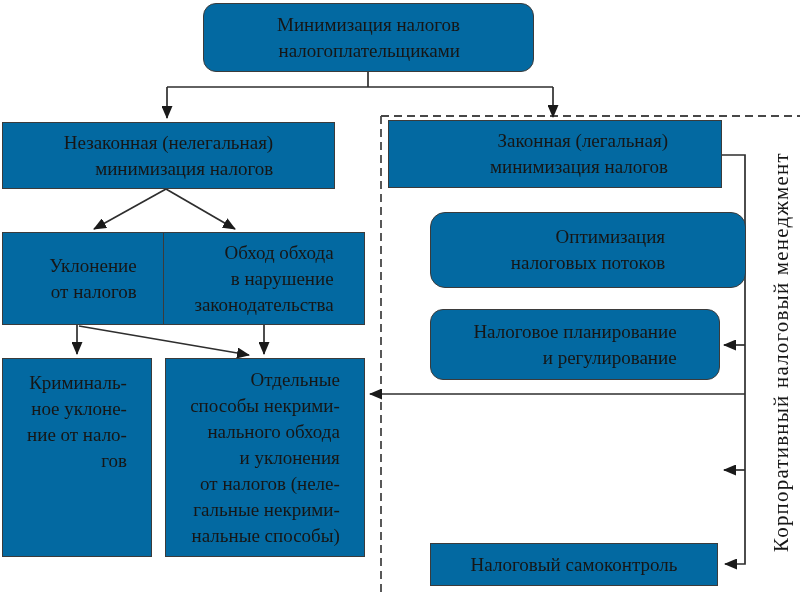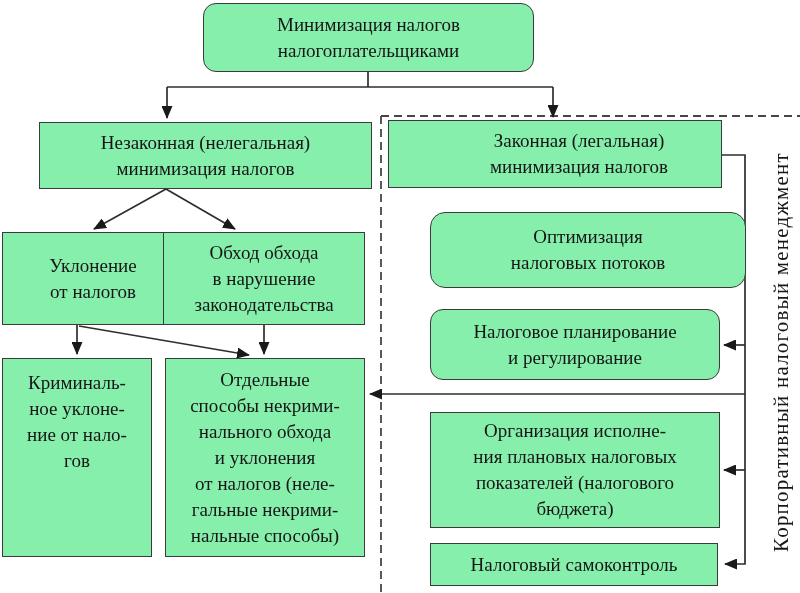--- a/index.html
+++ b/index.html
@@ -29,25 +29,25 @@
   }
   svg.connectors .dashed {
     stroke: #474747;
     stroke-width: 1.8;
     stroke-dasharray: 8 5;
   }
   .box {
     position: absolute;
     box-sizing: border-box;
     border: 1.8px solid #3b3b3b;
-    background: #86efac;
+    background: #0369a1;
     display: flex;
     align-items: center;
     justify-content: center;
-    text-align: center;
+    text-align: right;
     white-space: pre-line;
     font-size: 19px;
     line-height: 26px;
     color: #161616;
   }
   .box.rounded-lg { border-radius: 13px; }
   .box.rounded-md { border-radius: 15px; }
   .box.top-align { align-items: flex-start; padding-top: 11px; }
   .side-label {
     position: absolute;
@@ -96,21 +96,21 @@
     <path d="M745,345 L724,345" marker-end="url(#ah)"></path>
     <path d="M745,394 L370,394" marker-end="url(#ah)"></path>
     <path d="M745,470 L724,470" marker-end="url(#ah)"></path>
   </svg>
 
   <div class="box rounded-lg" style="left:203px; top:3px; width:331px; height:69px;">
     <span>Минимизация налогов
 налогоплательщиками</span>
   </div>
 
-  <div class="box" style="left:2px; top:122px; width:333px; height:67px;margin-left:37px;">
+  <div class="box" style="left:2px; top:122px; width:333px; height:67px;">
     <span>Незаконная (нелегальная)
 минимизация налогов</span>
   </div>
 
   <div class="box" style="left:2px; top:232px; width:182px; height:93px;">
     <span>Уклонение
 от налогов</span>
   </div>
 
   <div class="box" style="left:163px; top:232px; width:202px; height:93px;">
@@ -144,26 +144,20 @@
   <div class="box rounded-md" style="left:430px; top:212px; width:316px; height:76px;">
     <span>Оптимизация
 налоговых потоков</span>
   </div>
 
   <div class="box" style="left:430px; top:309px; width:290px; height:71px;border-radius:13px;">
     <span>Налоговое планирование
 и регулирование</span>
   </div>
 
-  <div class="box" style="left:430px; top:412px; width:290px; height:116px;">
-    <span>Организация исполне-
-ния плановых налоговых
-показателей (налогового
-бюджета)</span>
-  </div>
 
   <div class="box" style="left:430px; top:543px; width:288px; height:43px;">
     <span>Налоговый самоконтроль</span>
   </div>
 
   <div class="side-label">
     <span>Корпоративный налоговый менеджмент</span>
   </div>
 
 </div>

